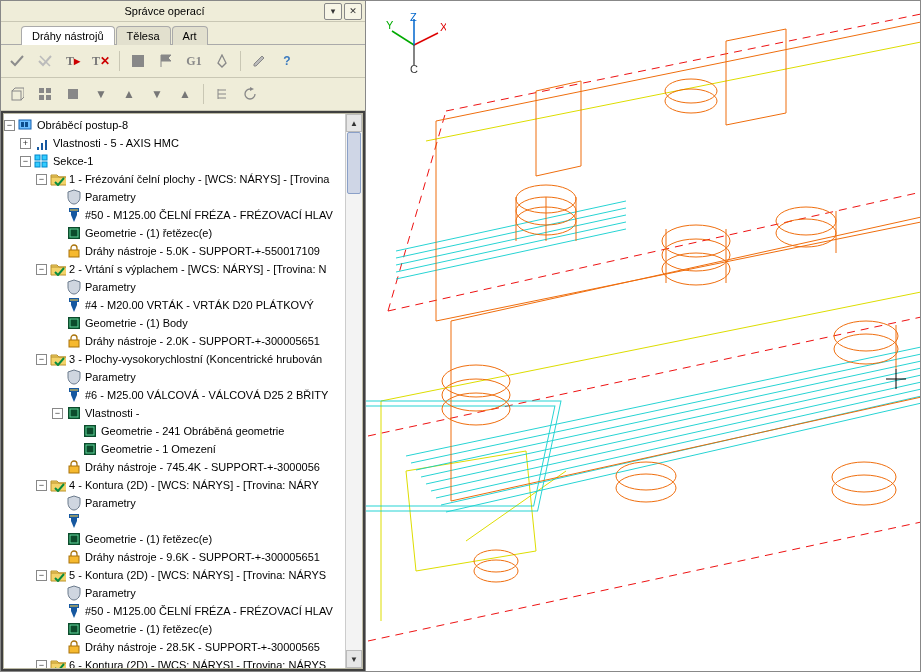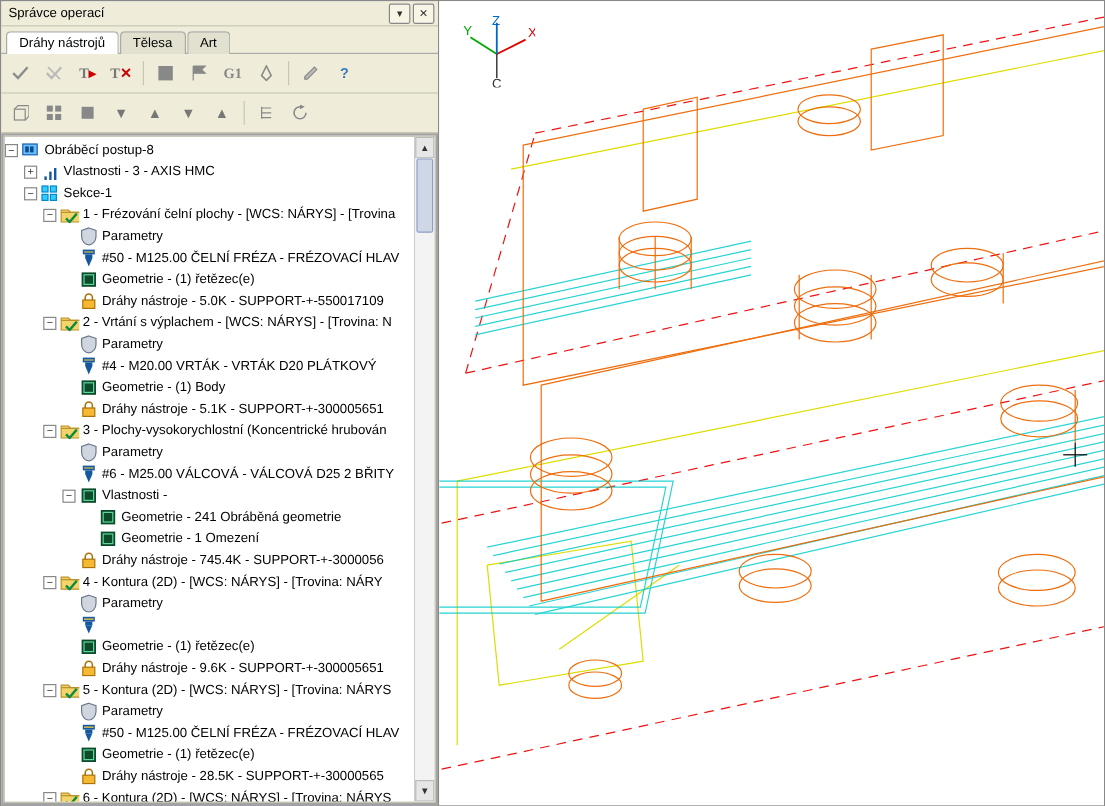--- a/index.html
+++ b/index.html
@@ -17,23 +17,24 @@
     width: 921px;
     height: 672px;
     border: 1px solid #888;
     box-sizing: border-box;
   }
   
   .left {
     width: 365px;
     display: flex;
     flex-direction: column;
-    background: #a3a3a3;
+    background: #404040;
     border-right: 1px solid #888;
     box-sizing: border-box;
+    text-align: center;
   }
   .titlebar {
     display: flex;
     align-items: center;
     height: 20px;
     background: #efedd9;
     border-bottom: 1px solid #c9c7b4;
     padding: 0 3px;
   }
   .titlebar .title {
@@ -51,21 +52,21 @@
     align-items: center;
     justify-content: center;
     font-size: 9px;
     color: #333;
   }
   .tabs {
     display: flex;
     align-items: flex-end;
     height: 22px;
     background: #efedd9;
-    padding-left: 4px;
+    padding-left: 20px;
     border-bottom: 1px solid #aaa;
   }
   .tab {
     padding: 3px 10px 3px 10px;
     border: 1px solid #aaa;
     border-bottom: none;
     border-top-left-radius: 4px;
     border-top-right-radius: 4px;
     background: #e2e0ce;
     margin-right: 1px;
@@ -354,21 +355,21 @@
           <div class="node">
             <span class="indent" style="width:16px"></span>
             <span class="tw">+</span>
             <span class="ic">
               <svg width="16" height="16">
                 <rect x="3" y="12" width="2" height="3" fill="#1658a0"></rect>
                 <rect x="7" y="8" width="2" height="7" fill="#1658a0"></rect>
                 <rect x="11" y="5" width="2" height="10" fill="#1658a0"></rect>
               </svg>
             </span>
-            <span class="lbl">Vlastnosti - 3 - AXIS HMC</span>
+            <span class="lbl">Vlastnosti - 5 - AXIS HMC</span>
           </div>
           <div class="node">
             <span class="indent" style="width:16px"></span>
             <span class="tw">−</span>
             <span class="ic">
               <svg width="16" height="14">
                 <rect x="1" y="1" width="5" height="5" fill="#3cf" stroke="#08c"></rect>
                 <rect x="8" y="1" width="5" height="5" fill="#3cf" stroke="#08c"></rect>
                 <rect x="1" y="8" width="5" height="5" fill="#3cf" stroke="#08c"></rect>
                 <rect x="8" y="8" width="5" height="5" fill="#3cf" stroke="#08c"></rect>
@@ -481,21 +482,21 @@
           </div>
           <div class="node">
             <span class="indent" style="width:48px"></span>
             <span class="tw empty">+</span>
             <span class="ic">
               <svg width="14" height="14">
                 <rect x="2" y="6" width="10" height="7" fill="#f6b92f" stroke="#a9730b"></rect>
                 <path d="M4 6 V4 a3 3 0 0 1 6 0 V6" fill="none" stroke="#a9730b" stroke-width="1.3"></path>
               </svg>
             </span>
-            <span class="lbl">Dráhy nástroje - 5.1K - SUPPORT-+-300005651</span>
+            <span class="lbl">Dráhy nástroje - 2.0K - SUPPORT-+-300005651</span>
           </div>
           <div class="node">
             <span class="indent" style="width:32px"></span>
             <span class="tw">−</span>
             <span class="ic">
               <svg width="18" height="14">
                 <path d="M1 3 h6 l2 2 h8 v8 h-16 z" fill="#f4d36a" stroke="#b9922a"></path>
                 <path d="M1 5 h16" stroke="#b9922a"></path>
                 <path d="M5 10 L8 13 L14 6" stroke="#098c3f" stroke-width="2" fill="none"></path>
               </svg>

